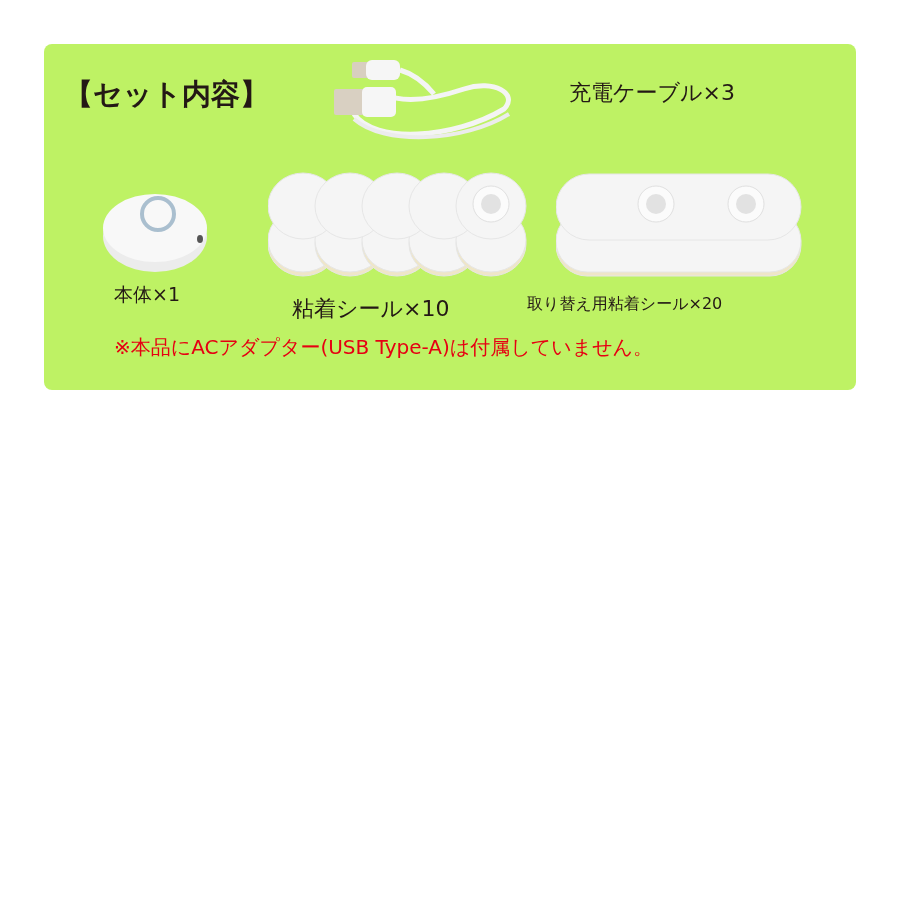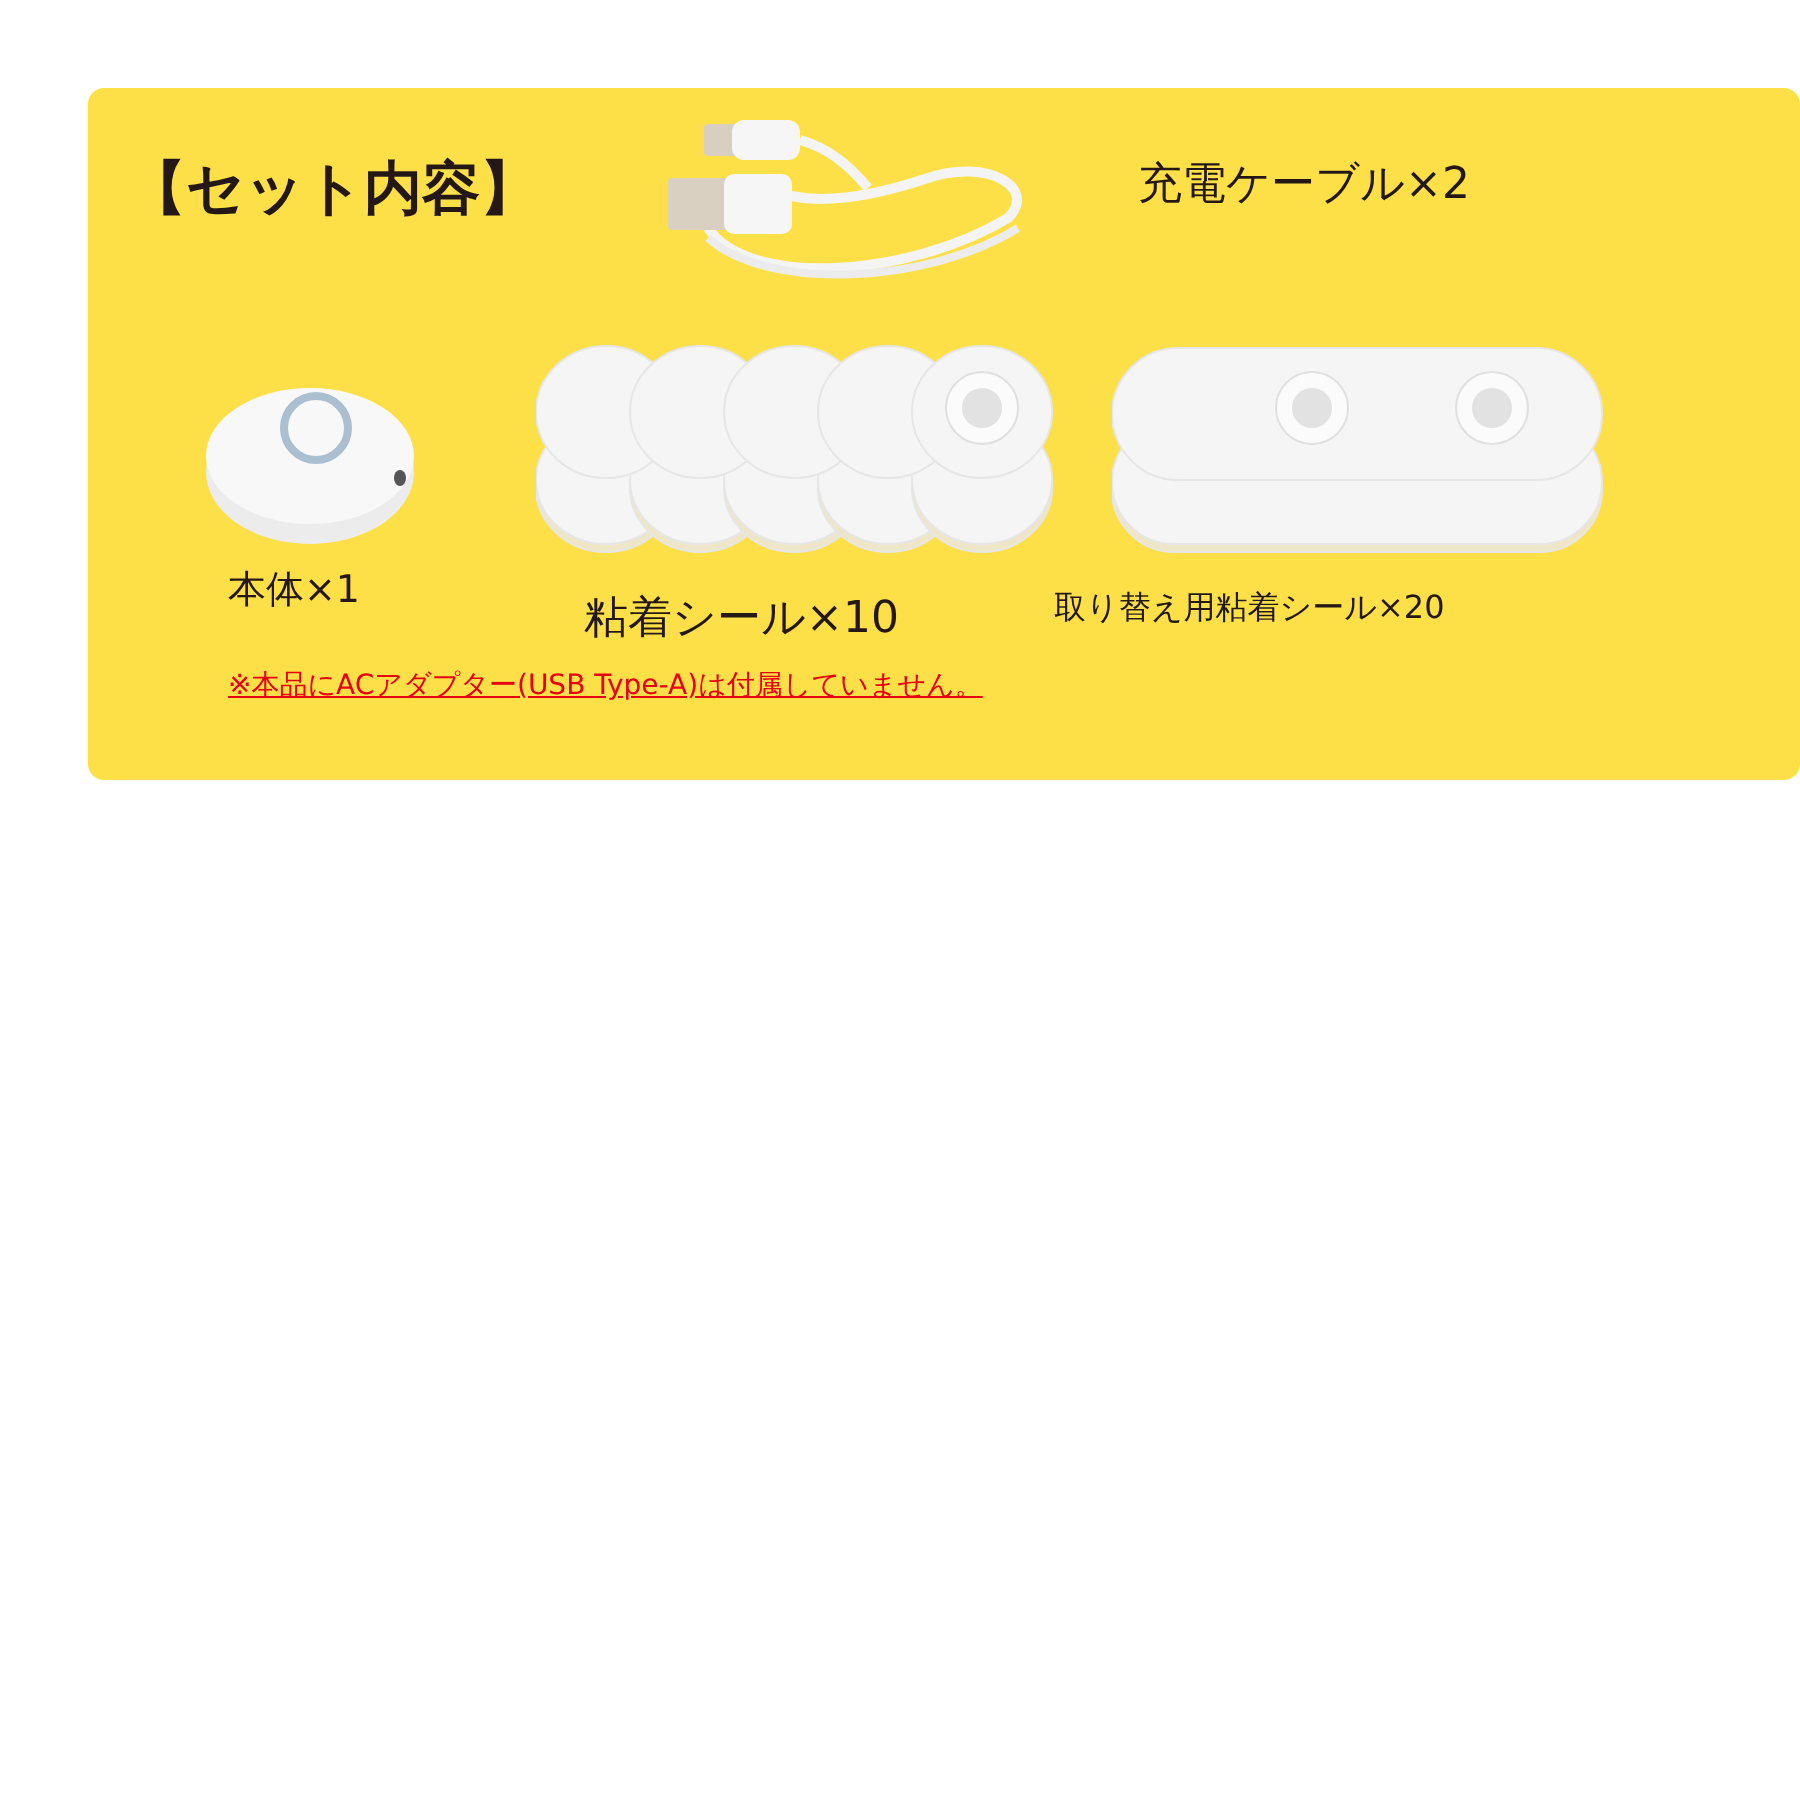--- a/index.html
+++ b/index.html
@@ -1,26 +1,26 @@
 <!DOCTYPE html>
 <html><head>
 <meta charset="utf-8">
 <style>
   html, body { margin: 0; padding: 0; }
   body { width: 900px; height: 900px; background: #ffffff; position: relative; overflow: hidden;
          font-family: "DejaVu Sans", "Liberation Sans", sans-serif; }
   .panel { position: absolute; left: 44px; top: 44px; width: 812px; height: 346px;
-           background: #fde047; border-radius: 8px; padding-left: 44px; }
+           background: #bef264; border-radius: 8px; }
   .title { position: absolute; left: 20px; top: 31px; font-size: 29px; font-weight: bold; color: #231815; letter-spacing: 0px; }
   .label { position: absolute; color: #231815; font-size: 22px; white-space: nowrap; }
   .cable-label { left: 448px; top: 33px; width: 320px; text-align: center; line-height: 32px; font-size: 22px; }
   .device-label { left: 70px; top: 238px; font-size: 19px; }
   .seal-label { left: 248px; top: 250px; font-size: 22px; }
   .repl-label { left: 483px; top: 250px; font-size: 16px; }
-  .note { position: absolute; left: 70px; top: 290px; color: #e60012; font-size: 14px; white-space: nowrap; text-decoration: underline; }
+  .note { position: absolute; left: 70px; top: 290px; color: #e60012; font-size: 20px; white-space: nowrap; }
   .img { position: absolute; }
   .cable { left: 270px; top: 10px; width: 210px; height: 90px; }
   .device { left: 56px; top: 140px; width: 110px; height: 90px; }
   .seals { left: 224px; top: 120px; width: 260px; height: 120px; }
   .repl { left: 512px; top: 120px; width: 250px; height: 120px; }
 </style>
 </head>
 <body>
 
 <div class="panel">
@@ -29,21 +29,21 @@
   <svg class="img cable" viewBox="0 0 210 90">
     <path d="M40 60 C 60 90, 140 85, 190 55 C 205 40, 180 25, 150 35 C 120 45, 90 50, 70 40" fill="none" stroke="#f4f4f4" stroke-width="5"></path>
     <path d="M40 65 C 70 92, 150 88, 195 60" fill="none" stroke="#ececec" stroke-width="4"></path>
     <rect x="38" y="8" width="18" height="16" rx="2" fill="#d8cfc0"></rect>
     <rect x="52" y="6" width="34" height="20" rx="6" fill="#f6f6f6"></rect>
     <rect x="20" y="35" width="30" height="26" rx="2" fill="#d9d0c2"></rect>
     <rect x="48" y="33" width="34" height="30" rx="5" fill="#f6f6f6"></rect>
     <path d="M86 16 C 100 20, 110 28, 120 40" fill="none" stroke="#f4f4f4" stroke-width="5"></path>
   </svg>
   <div class="label cable-label">
-    <div>充電ケーブル×2</div>
+    <div>充電ケーブル×3</div>
   </div>
 
   <svg class="img device" viewBox="0 0 110 90">
     <ellipse cx="55" cy="52" rx="52" ry="36" fill="#ececec"></ellipse>
     <ellipse cx="55" cy="44" rx="52" ry="34" fill="#f8f8f8"></ellipse>
     <circle cx="58" cy="30" r="16" fill="none" stroke="#aabfcf" stroke-width="4"></circle>
     <ellipse cx="100" cy="55" rx="3" ry="4" fill="#555"></ellipse>
   </svg>
   <div class="label device-label">本体×1</div>
 

